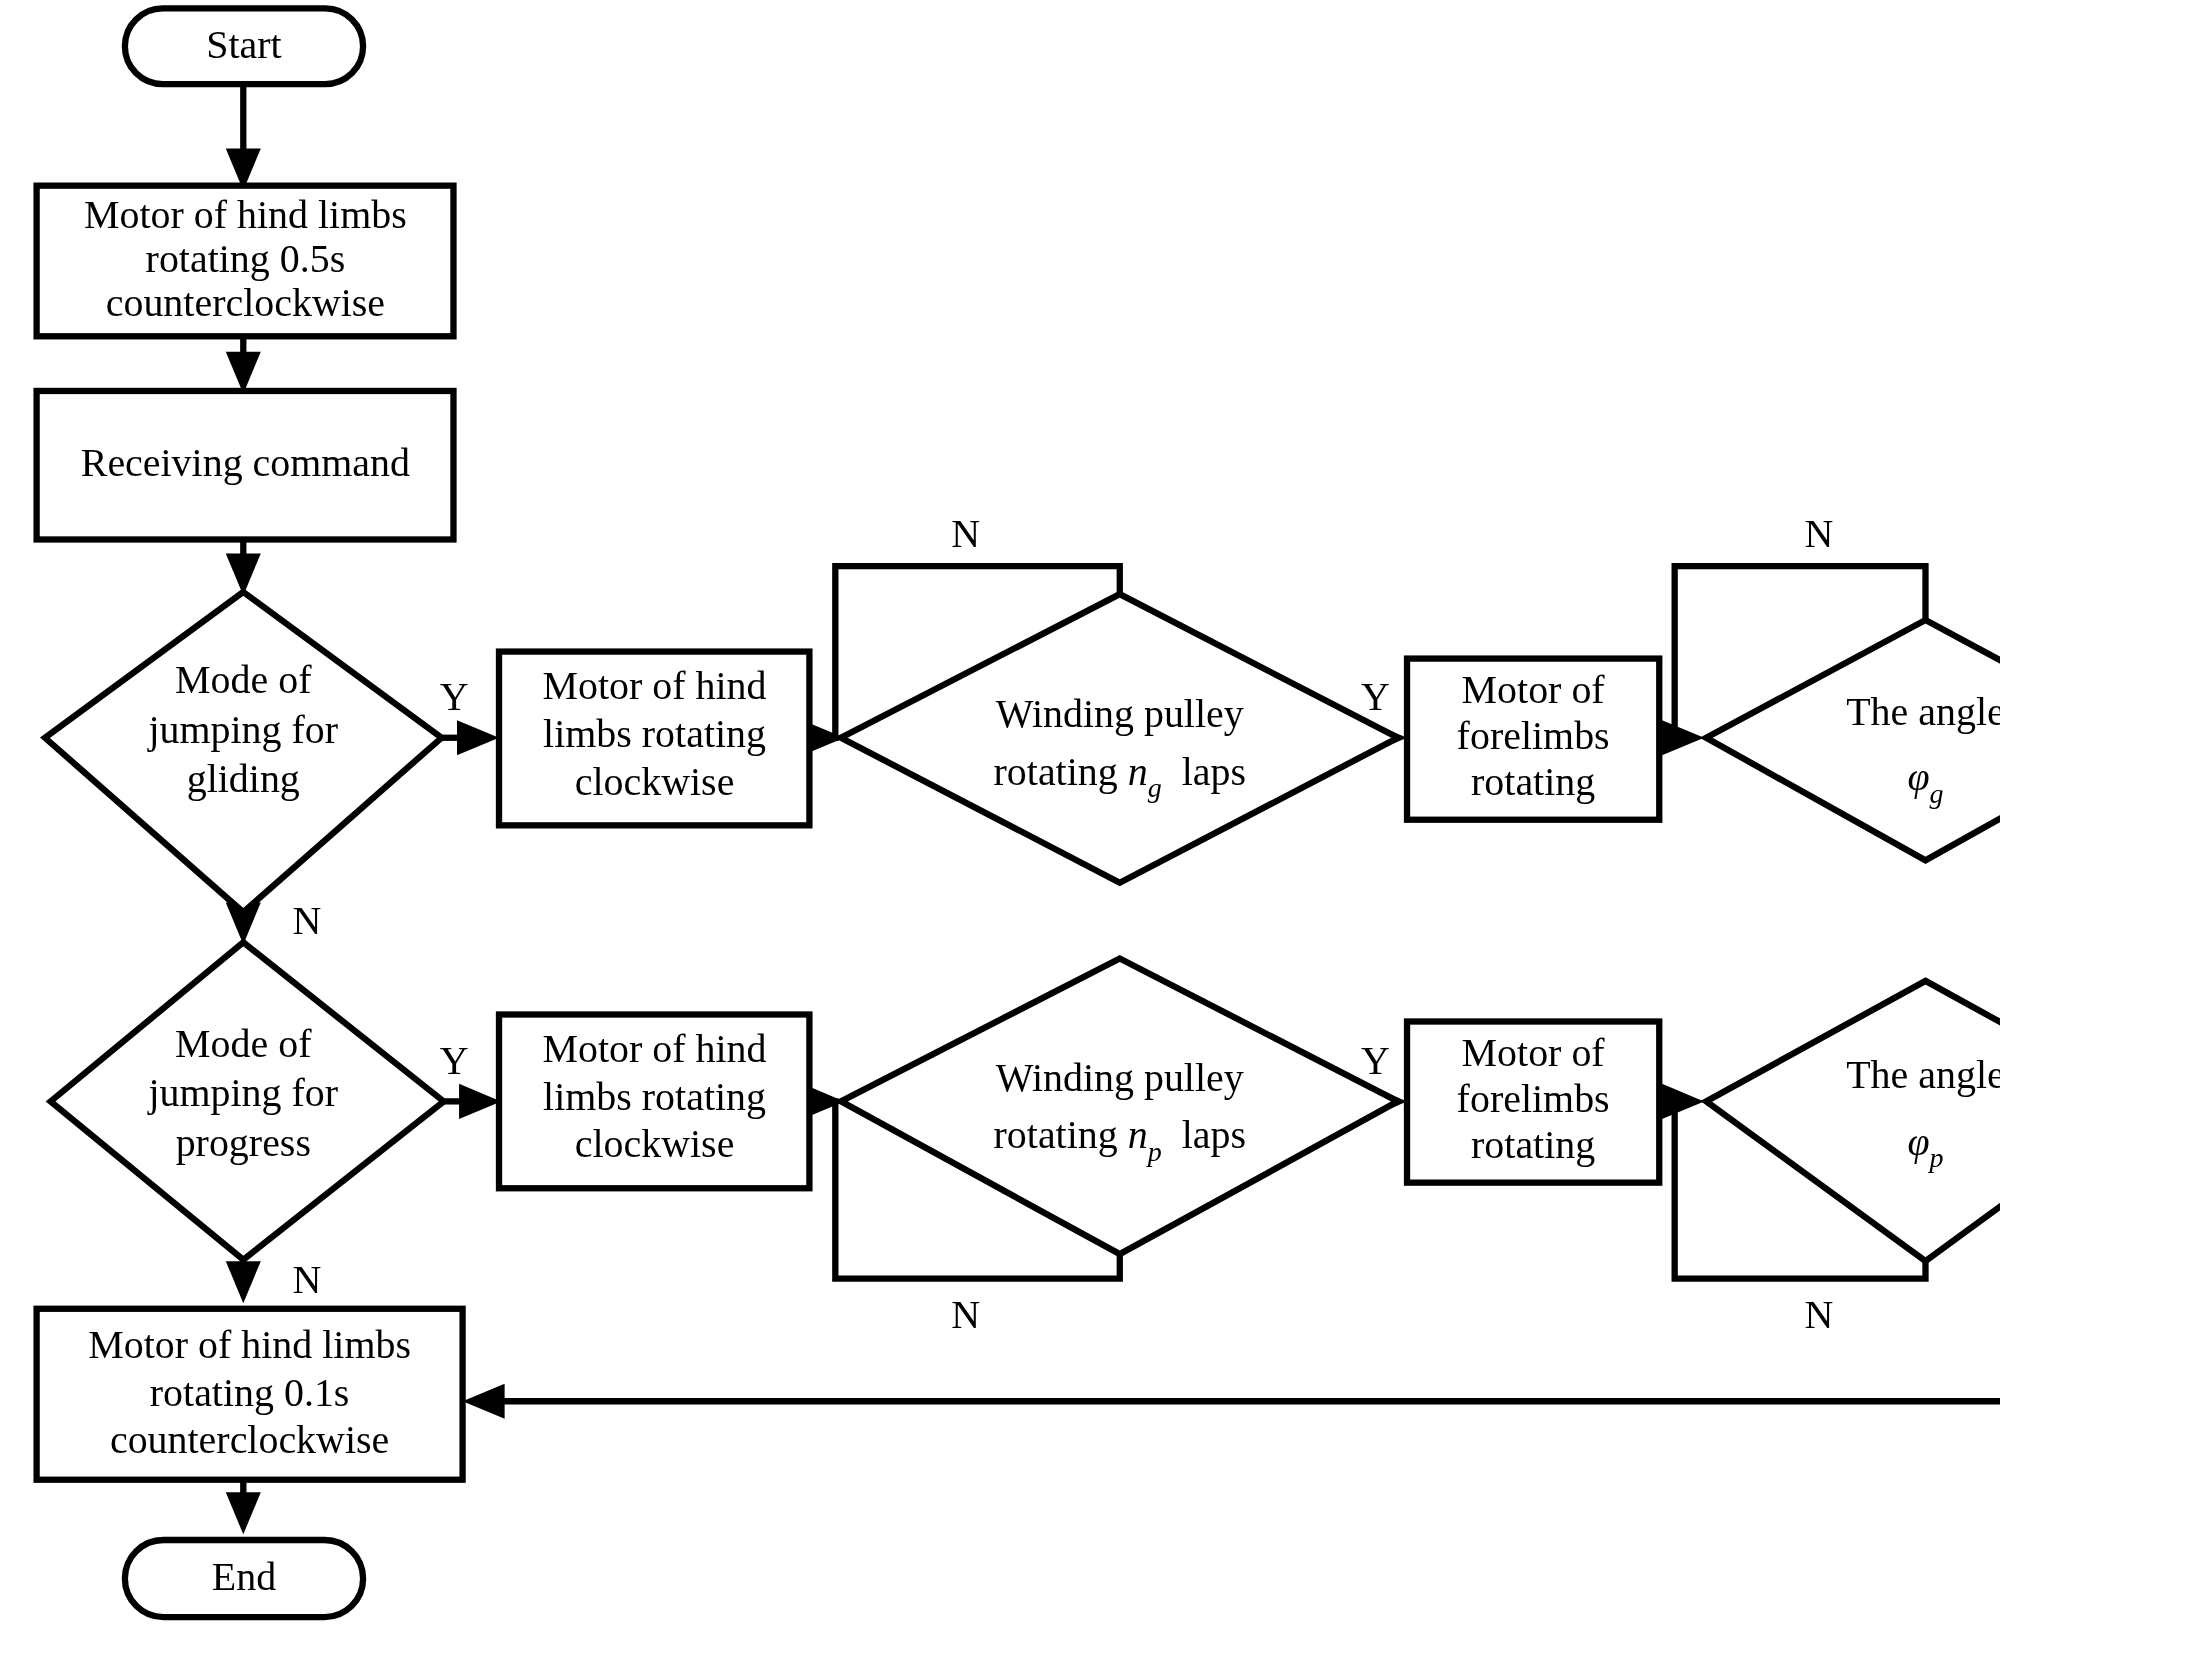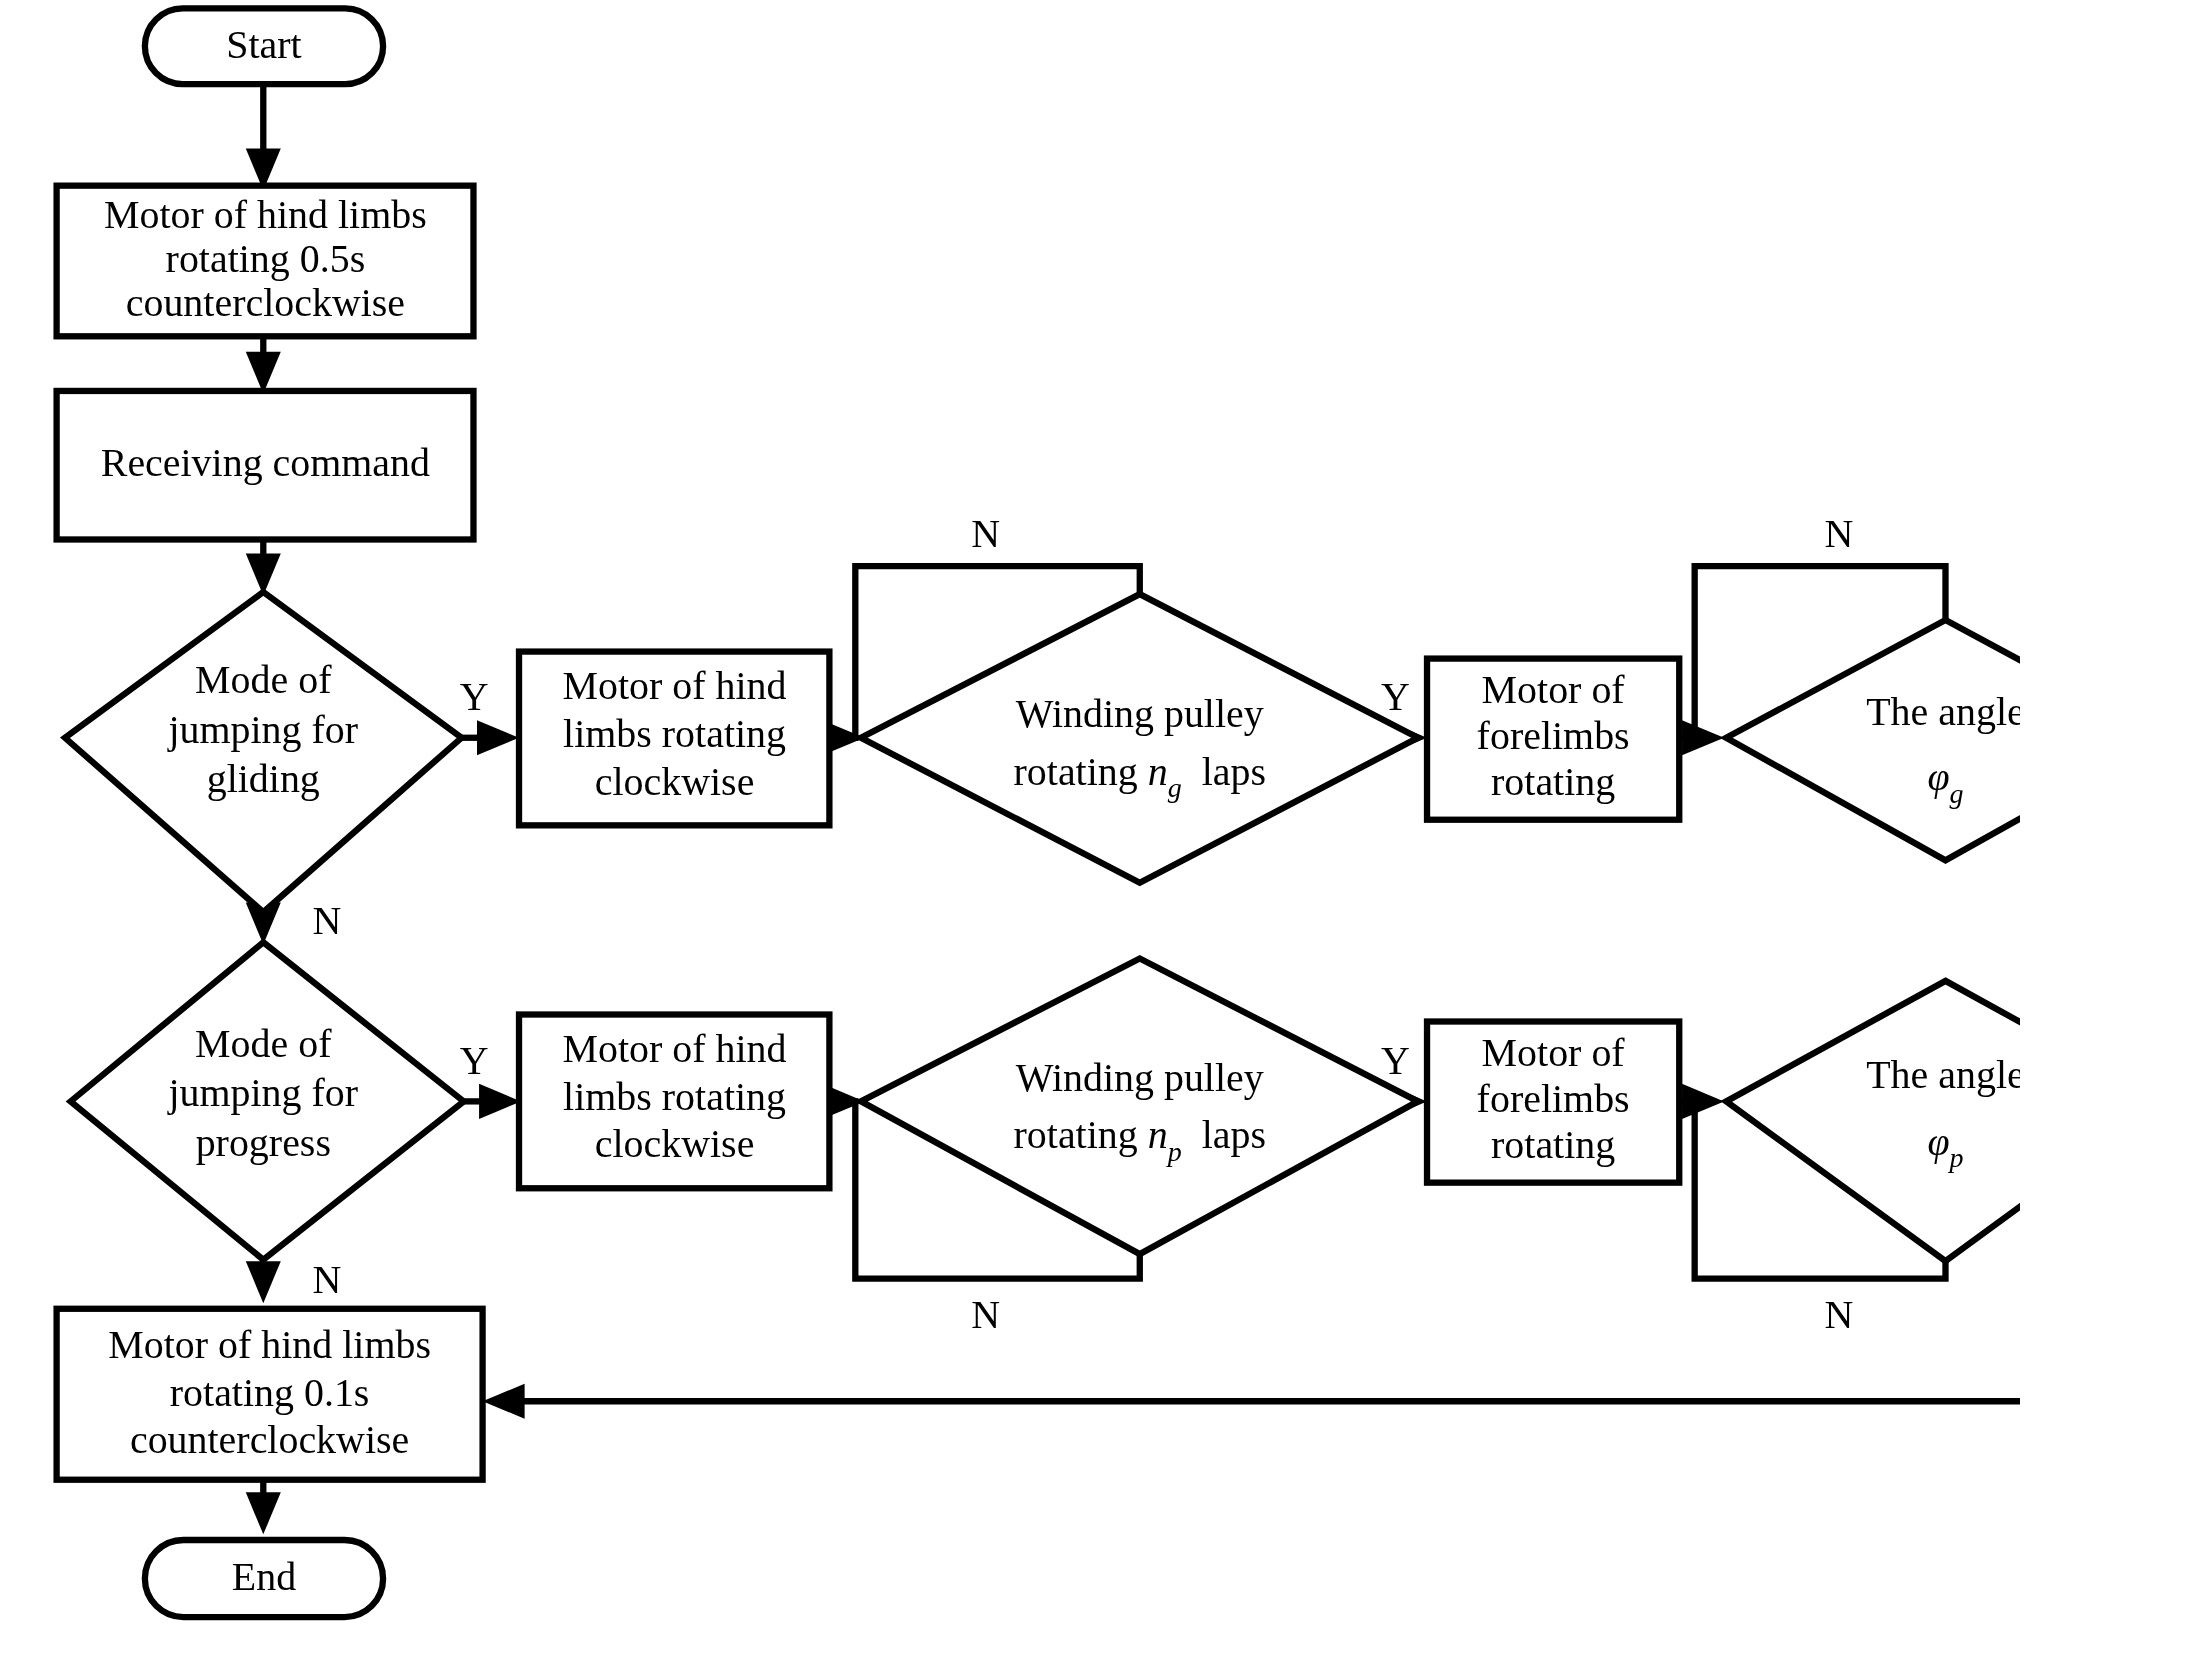--- a/index.html
+++ b/index.html
@@ -1,17 +1,17 @@
 <!DOCTYPE html>
 <html style="font-size:11.2px"><head>
 <meta charset="utf-8">
 <style>
   html,body{margin:0;padding:0;background:#ffffff;}
   body{font-family:"Liberation Serif","DejaVu Serif",serif;}
-  #stage{position:relative;width:2000px;height:1678px;background:#ffffff;overflow:hidden;margin-left:20px;}
+  #stage{position:relative;width:2000px;height:1678px;background:#ffffff;overflow:hidden;}
   svg#flow{position:absolute;left:0;top:0;width:2194px;height:1678px;display:block;}
   .shape{fill:#ffffff;stroke:#000000;stroke-width:9;stroke-linejoin:miter;}
   .conn{stroke:#000000;stroke-width:9;fill:none;stroke-linecap:butt;}
   .head{fill:#000000;stroke:none;}
   .tx{font-family:"Liberation Serif","DejaVu Serif",serif;fill:#000000;font-size:57px;text-anchor:middle;dominant-baseline:middle;}
   .tx-lbl{font-family:"Liberation Serif","DejaVu Serif",serif;fill:#000000;font-size:57px;text-anchor:middle;}
   .ital{font-style:italic;}
   .sub{font-size:40px;}
 </style>
 </head>

